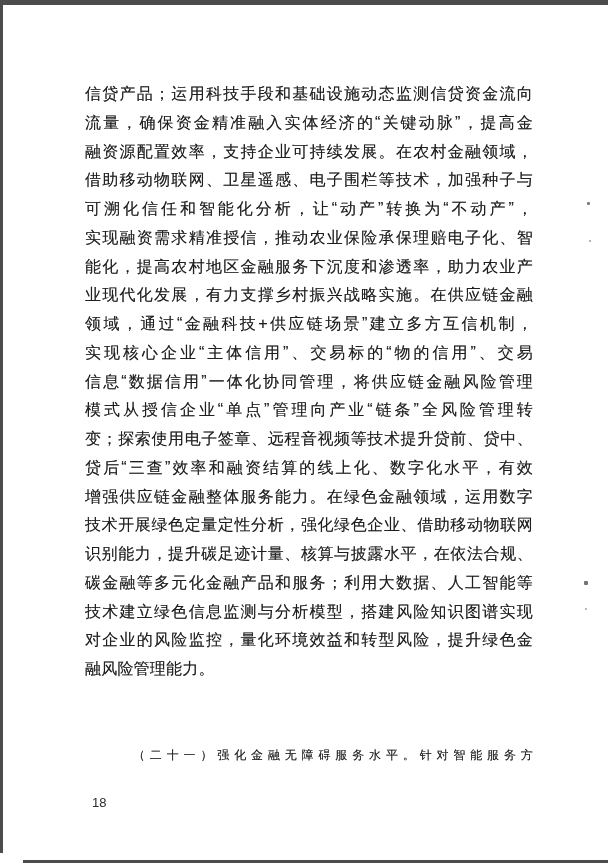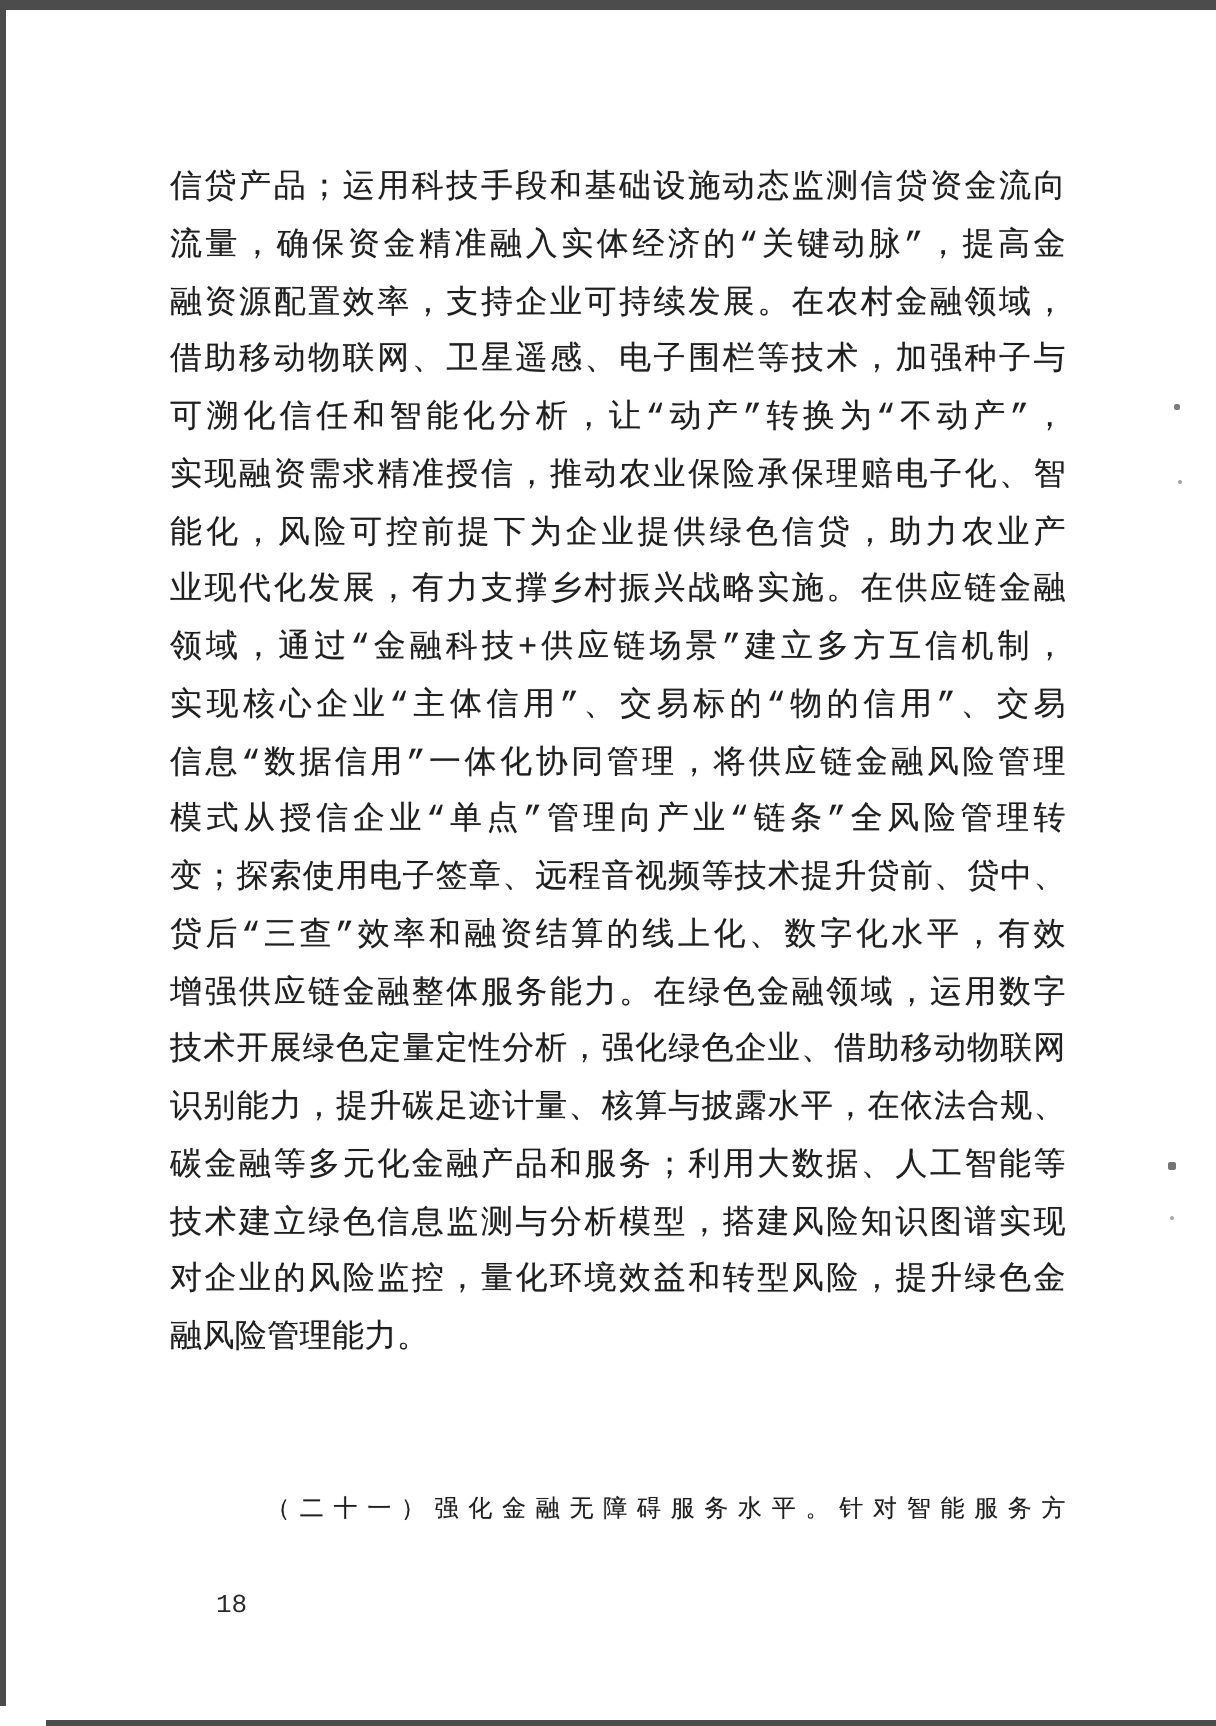--- a/index.html
+++ b/index.html
@@ -6,21 +6,21 @@
     margin: 0;
     padding: 0;
     background: #ffffff;
   }
   .page {
     position: relative;
     width: 608px;
     height: 863px;
     background: var(--paper, #ffffff);
     overflow: hidden;
-    font-family: Liberation Mono, monospace;
+    font-family: Liberation Sans, sans-serif;
     color: var(--ink, #1f1f1f);
   }
   
   .edge-top {
     position: absolute;
     top: 0; left: 0;
     width: 608px; height: 5px;
     background: var(--scan-border, #4c4c4c);
   }
   .edge-left {
@@ -79,21 +79,20 @@
     text-shadow: 0 0 0.4px rgba(40,40,40,0.55);
     white-space: nowrap;
   }
   .page-number {
     position: absolute;
     left: 92px;
     top: 794px;
     font-size: 13px;
     line-height: 18px;
     color: #2b2b2b;
-    margin-left: 16px;
   }
   
   .speck { position: absolute; background: #5c5c5c; border-radius: 1px; }
   .speck.s1 { left: 587px; top: 202px; width: 3px; height: 3px; opacity: .8; }
   .speck.s2 { left: 589px; top: 240px; width: 2px; height: 2px; opacity: .6; }
   .speck.s3 { left: 584px; top: 581px; width: 4px; height: 4px; opacity: .85; }
   .speck.s4 { left: 585px; top: 608px; width: 2px; height: 2px; opacity: .55; }
 </style>
 </head>
 <body>
@@ -103,21 +102,21 @@
   <div class="edge-left"></div>
   <div class="edge-bottom"></div>
 
   <div class="text-block" id="body-lines">
       <div class="line">信贷产品；运用科技手段和基础设施动态监测信贷资金流向</div>
       <div class="line">流量，确保资金精准融入实体经济的“关键动脉”，提高金</div>
       <div class="line">融资源配置效率，支持企业可持续发展。在农村金融领域，</div>
       <div class="line">借助移动物联网、卫星遥感、电子围栏等技术，加强种子与</div>
       <div class="line">可溯化信任和智能化分析，让“动产”转换为“不动产”，</div>
       <div class="line">实现融资需求精准授信，推动农业保险承保理赔电子化、智</div>
-      <div class="line">能化，风险可控前提下为企业提供绿色信贷，助力农业产</div>
+      <div class="line">能化，提高农村地区金融服务下沉度和渗透率，助力农业产</div>
       <div class="line">业现代化发展，有力支撑乡村振兴战略实施。在供应链金融</div>
       <div class="line">领域，通过“金融科技+供应链场景”建立多方互信机制，</div>
       <div class="line">实现核心企业“主体信用”、交易标的“物的信用”、交易</div>
       <div class="line">信息“数据信用”一体化协同管理，将供应链金融风险管理</div>
       <div class="line">模式从授信企业“单点”管理向产业“链条”全风险管理转</div>
       <div class="line">变；探索使用电子签章、远程音视频等技术提升贷前、贷中、</div>
       <div class="line">贷后“三查”效率和融资结算的线上化、数字化水平，有效</div>
       <div class="line">增强供应链金融整体服务能力。在绿色金融领域，运用数字</div>
       <div class="line">技术开展绿色定量定性分析，强化绿色企业、借助移动物联网</div>
       <div class="line">识别能力，提升碳足迹计量、核算与披露水平，在依法合规、</div>

